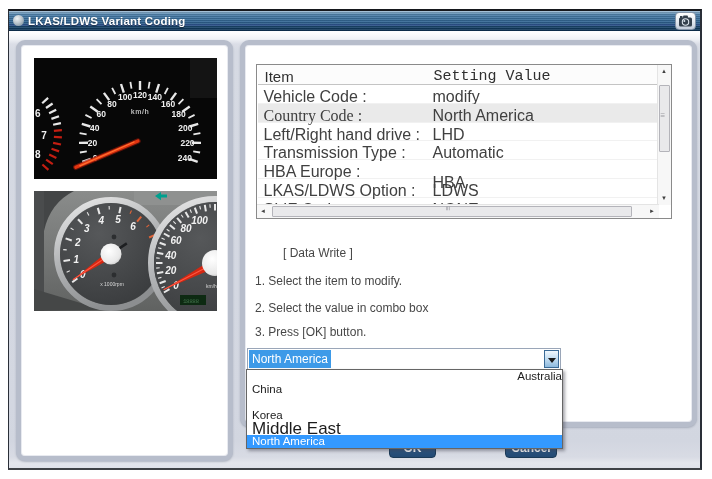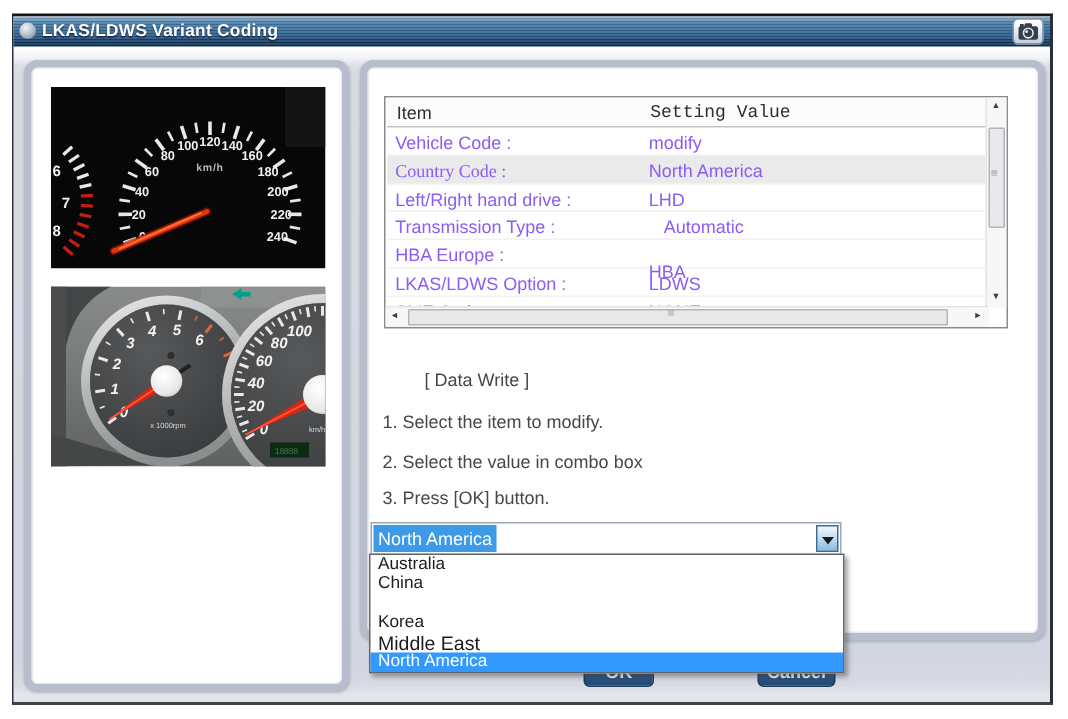--- a/index.html
+++ b/index.html
@@ -12,22 +12,22 @@
 #orb { position:absolute; left:4px; top:3.5px; width:11px; height:11px; border-radius:50%;
   background:radial-gradient(circle at 38% 32%, #eef2f4 0%, #bcc6cd 45%, #8a9daa 78%, #6a8190 100%); }
 #cambtn { position:absolute; left:666px; top:1px; width:21px; height:18px; border-radius:4px; border:1px solid #8494a8;
   background:linear-gradient(180deg,#ffffff,#e8edf3 45%,#c4cedc); }
 .panel { position:absolute; border:5px solid #b7bdcb; border-radius:9px; background:#ffffff; box-shadow:0 1px 2px rgba(90,100,120,0.35), inset 0 0 0 1px #e8eaf0; }
 #lpanel { left:7px; top:28.5px; width:216.5px; height:421.5px; }
 #rpanel { left:231px; top:28.5px; width:457px; height:387.5px; }
 .photo { position:absolute; left:13px; }
 #tablebox { position:absolute; left:10.5px; top:19.5px; width:416px; height:155px; border:1px solid #8a8a8a; background:#ffffff; overflow:hidden; }
 #thead { position:absolute; left:1px; top:0; width:399px; height:20px; background:#fcfcfc; border-bottom:1px solid #c4c4c4; }
-.th { position:absolute; top:3px; font-size:12px; color:#2f2f2f; }
-.trow { position:absolute; font-size:12px; color:#8b5cf6; white-space:nowrap; }
+.th { position:absolute; top:3px; font-size:15px; color:#2f2f2f; }
+.trow { position:absolute; font-size:16px; color:#404040; white-space:nowrap; }
 #vsb { position:absolute; right:0; top:0; width:14px; height:140px; background:#f7f7f7; border-left:1px solid #e4e4e4; }
 #hsb { position:absolute; left:0; bottom:0; width:402px; height:14px; background:#f7f7f7; border-top:1px solid #e4e4e4; }
 .sbtn { position:absolute; width:100%; height:13px; background:#f7f7f7; color:#3f3f3f; font-size:6px; text-align:center; line-height:13px; }
 .thumb { position:absolute; background:#e9e9eb; border:1px solid #b4b4ba; border-radius:1px; }
 .grip { position:absolute; color:#9a9aa2; font-size:8px; }
 .instr { position:absolute; font-size:12px; color:#474747; white-space:nowrap; }
 #combo { position:absolute; left:2px; top:303px; width:314px; height:22px; border:1px solid #9aa6b8; background:#ffffff; }
 #combosel { position:absolute; left:1px; top:1px; height:18px; background:#3d9ae8; color:#ffffff; font-size:12px; line-height:18px; padding:0 3px; }
 #combobtn { position:absolute; right:1px; top:1px; width:15px; height:18px; border:1px solid #3a6a96; background:linear-gradient(180deg,#f0f7fd,#bdd9ef 55%,#8db9dd); }
 #combobtn .arr { position:absolute; left:2.5px; top:7px; width:0; height:0; border-left:4.5px solid transparent; border-right:4.5px solid transparent; border-top:5px solid #1a1a1a; }
@@ -220,21 +220,21 @@
 <div class="trow" style="top:23.0px;left:7px;">Vehicle Code :</div>
 <div class="trow" style="top:23.0px;left:176px;">modify</div>
 <div style="position:absolute;left:1px;top:38.8px;width:399px;height:18.8px;background:#eaeaea;border-bottom:1px solid #f1f1f1;"></div>
 <div class="trow" style="top:41.8px;left:7px;font-family:Liberation Serif, serif;">Country Code :</div>
 <div class="trow" style="top:41.8px;left:176px;">North America</div>
 <div style="position:absolute;left:1px;top:57.6px;width:399px;height:18.8px;border-bottom:1px solid #f1f1f1;"></div>
 <div class="trow" style="top:60.6px;left:7px;">Left/Right hand drive :</div>
 <div class="trow" style="top:60.6px;left:176px;">LHD</div>
 <div style="position:absolute;left:1px;top:76.4px;width:399px;height:18.8px;border-bottom:1px solid #f1f1f1;"></div>
 <div class="trow" style="top:79.4px;left:7px;">Transmission Type :</div>
-<div class="trow" style="top:79.4px;left:176px;margin-left:10px;">Automatic</div>
+<div class="trow" style="top:79.4px;left:176px;">Automatic</div>
 <div style="position:absolute;left:1px;top:95.2px;width:399px;height:18.8px;border-bottom:1px solid #f1f1f1;"></div>
 <div class="trow" style="top:98.2px;left:7px;">HBA Europe :</div>
 <div class="trow" style="top:98.2px;left:176px;margin-top:11px;">HBA</div>
 <div style="position:absolute;left:1px;top:114.0px;width:399px;height:18.8px;border-bottom:1px solid #f1f1f1;"></div>
 <div class="trow" style="top:117.0px;left:7px;">LKAS/LDWS Option :</div>
 <div class="trow" style="top:117.0px;left:176px;">LDWS</div>
 <div style="position:absolute;left:1px;top:132.8px;width:399px;height:18.8px;border-bottom:1px solid #f1f1f1;"></div>
 <div class="trow" style="top:135.8px;left:7px;">SLIF Option :</div>
 <div class="trow" style="top:135.8px;left:176px;">NONE</div>
       <div id="thead">
@@ -263,19 +263,19 @@
       <div id="combobtn">
           <div class="arr"></div>
         </div>
     </div>
   </div>
 
   <div class="btn" style="left:380px; width:47px;">OK</div>
   <div class="btn" style="left:496px; width:52px;">Cancel</div>
 
   <div id="droplist">
-      <div style="position:absolute;left:0;top:0px;width:100%;height:13px;color:#1c1c1c;font-size:11.5px;line-height:13.5px;padding-left:5px;box-sizing:border-box;white-space:nowrap;">Australia</div>
+      <div style="position:absolute;left:0;top:0px;width:100%;height:13px;color:#1c1c1c;font-size:11.5px;line-height:13.5px;padding-left:17px;box-sizing:border-box;white-space:nowrap;text-align:right;">Australia</div>
 <div style="position:absolute;left:0;top:13px;width:100%;height:13px;color:#1c1c1c;font-size:11.5px;line-height:13.5px;padding-left:5px;box-sizing:border-box;white-space:nowrap;">China</div>
 <div style="position:absolute;left:0;top:39px;width:100%;height:13px;color:#1c1c1c;font-size:11.5px;line-height:13.5px;padding-left:5px;box-sizing:border-box;white-space:nowrap;">Korea</div>
-<div style="position:absolute;left:0;top:52px;width:100%;height:13px;color:#1c1c1c;font-size:13px;line-height:13.5px;padding-left:5px;box-sizing:border-box;white-space:nowrap;">Middle East</div>
+<div style="position:absolute;left:0;top:52px;width:100%;height:13px;color:#1c1c1c;font-size:17px;line-height:13.5px;padding-left:5px;box-sizing:border-box;white-space:nowrap;">Middle East</div>
 <div style="position:absolute;left:0;top:65px;width:100%;height:13px;background:#3399ff;color:#ffffff;font-size:11.5px;line-height:13.5px;padding-left:5px;box-sizing:border-box;white-space:nowrap;">North America</div>
     </div>
 </div>
 
 </body></html>

